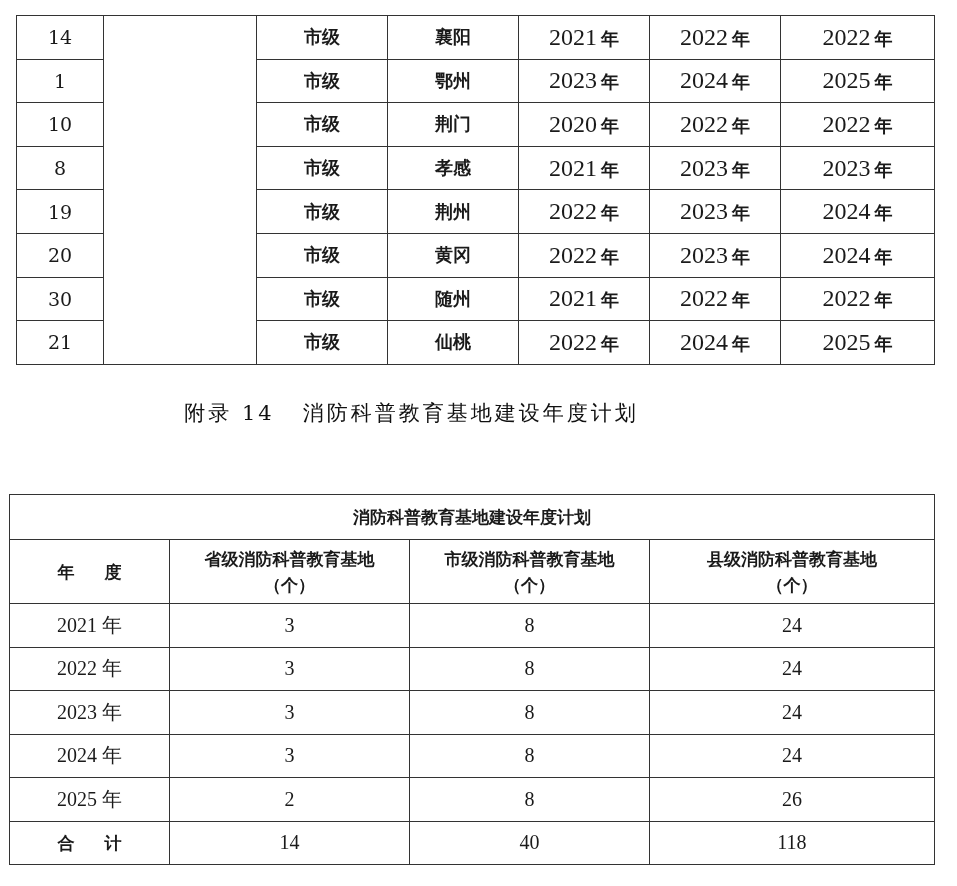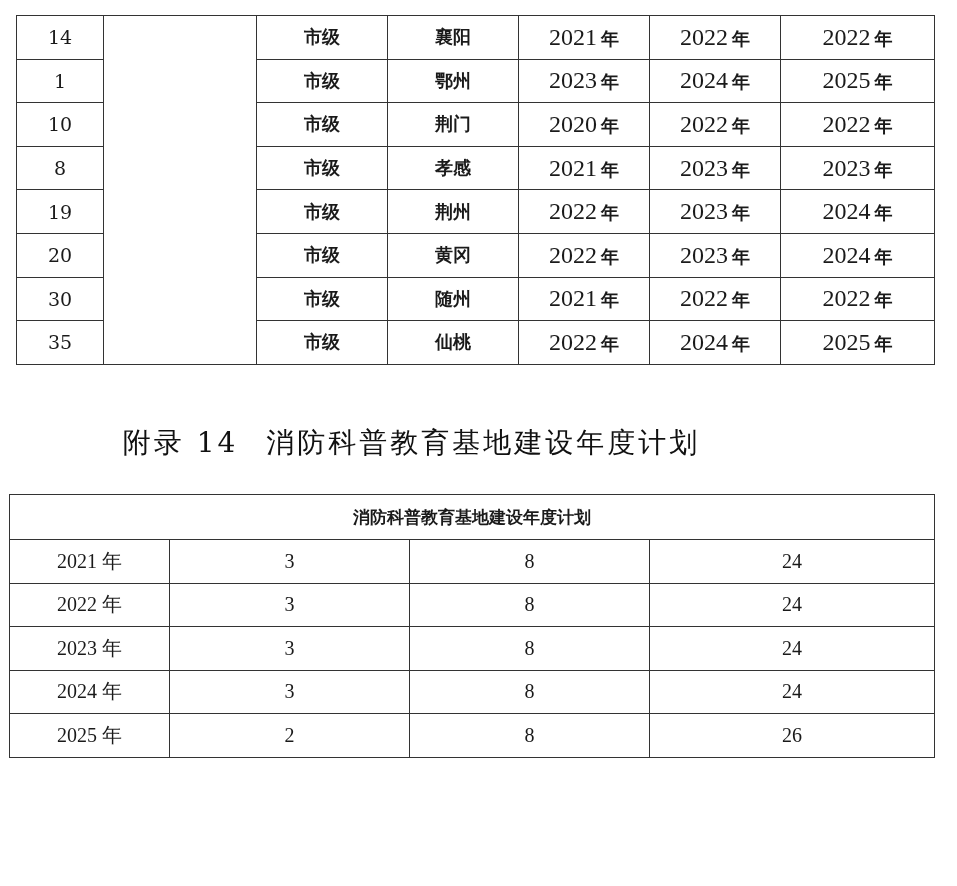--- a/index.html
+++ b/index.html
@@ -9,22 +9,22 @@
       color: #1a1a1a;
     }
     table { border-collapse: collapse; table-layout: fixed; position: absolute; }
     td { border: 1.3px solid #333; text-align: center; vertical-align: middle; padding: 0; }
     #top-table { left: 16px; top: 15px; width: 918px; }
     #top-table td { height: 42.6px; font-size: 19px; }
     #top-table td.cn { font-weight: bold; font-family: "DejaVu Sans", sans-serif; font-size: 18px; margin-left: 44px; }
     .yr .num { font-family: "Liberation Serif", serif; font-size: 24px; }
     .yr .unit { font-family: "DejaVu Sans", sans-serif; font-weight: bold; font-size: 18px; margin-left: 4px; }
     #appendix-title {
-      position: absolute; left: 0; width: 823px; top: 424px; text-align: center;
-      font-family: "DejaVu Serif", serif; font-size: 28px; letter-spacing: 3px; color: #111;
+      position: absolute; left: 0; width: 823px; top: 399px; text-align: center;
+      font-family: "DejaVu Serif", serif; font-size: 21px; letter-spacing: 3px; color: #111;
     }
     #appendix-title .gap { display: inline-block; width: 28px; }
     #bottom-table { left: 9px; top: 494px; width: 925px; }
     #bottom-table td { font-size: 19px; }
     #bottom-table .caption-row td { height: 44px; font-weight: bold; font-family: "DejaVu Sans", sans-serif; font-size: 17px; }
     #bottom-table .head-row td { height: 63px; font-weight: bold; font-family: "DejaVu Sans", sans-serif; font-size: 17px; line-height: 26px; }
     #bottom-table .data-row td { height: 42.5px; }
     #bottom-table .num { font-family: "Liberation Serif", serif; font-size: 20px; }
     .spaced { letter-spacing: 30px; margin-right: -30px; font-weight: bold; font-family: "DejaVu Sans", sans-serif; font-size: 17px; }
   </style>
@@ -93,21 +93,21 @@
     </tr>
     <tr>
       <td>30</td>
       <td class="cn">市级</td>
       <td class="cn">随州</td>
       <td class="yr"><span class="num">2021</span><span class="unit">年</span></td>
       <td class="yr"><span class="num">2022</span><span class="unit">年</span></td>
       <td class="yr"><span class="num">2022</span><span class="unit">年</span></td>
     </tr>
     <tr>
-      <td>35</td>
+      <td>21</td>
       <td class="cn">市级</td>
       <td class="cn">仙桃</td>
       <td class="yr"><span class="num">2022</span><span class="unit">年</span></td>
       <td class="yr"><span class="num">2024</span><span class="unit">年</span></td>
       <td class="yr"><span class="num">2025</span><span class="unit">年</span></td>
     </tr>
   </tbody>
 </table>
 
 <div id="appendix-title"><span>附录 14</span><span class="gap"></span><span>消防科普教育基地建设年度计划</span></div>
@@ -115,20 +115,35 @@
 <table id="bottom-table">
   <colgroup>
     <col style="width:160px">
       <col style="width:240px">
       <col style="width:240px">
       <col style="width:285px">
   </colgroup>
   <tbody>
     <tr class="caption-row">
       <td colspan="4">消防科普教育基地建设年度计划</td>
+    </tr>
+    <tr class="head-row">
+      <td><span class="spaced">年度</span></td>
+      <td>
+          <div>省级消防科普教育基地</div>
+          <div>（个）</div>
+        </td>
+      <td>
+          <div>市级消防科普教育基地</div>
+          <div>（个）</div>
+        </td>
+      <td>
+          <div>县级消防科普教育基地</div>
+          <div>（个）</div>
+        </td>
     </tr>
     <tr class="data-row">
       <td class="num">2021 年</td>
       <td class="num">3</td>
       <td class="num">8</td>
       <td class="num">24</td>
     </tr>
     <tr class="data-row">
       <td class="num">2022 年</td>
       <td class="num">3</td>
@@ -146,14 +161,20 @@
       <td class="num">3</td>
       <td class="num">8</td>
       <td class="num">24</td>
     </tr>
     <tr class="data-row">
       <td class="num">2025 年</td>
       <td class="num">2</td>
       <td class="num">8</td>
       <td class="num">26</td>
     </tr>
+    <tr class="data-row">
+      <td><span class="spaced">合计</span></td>
+      <td class="num">14</td>
+      <td class="num">40</td>
+      <td class="num">118</td>
+    </tr>
   </tbody>
 </table>
 
 </body></html>

